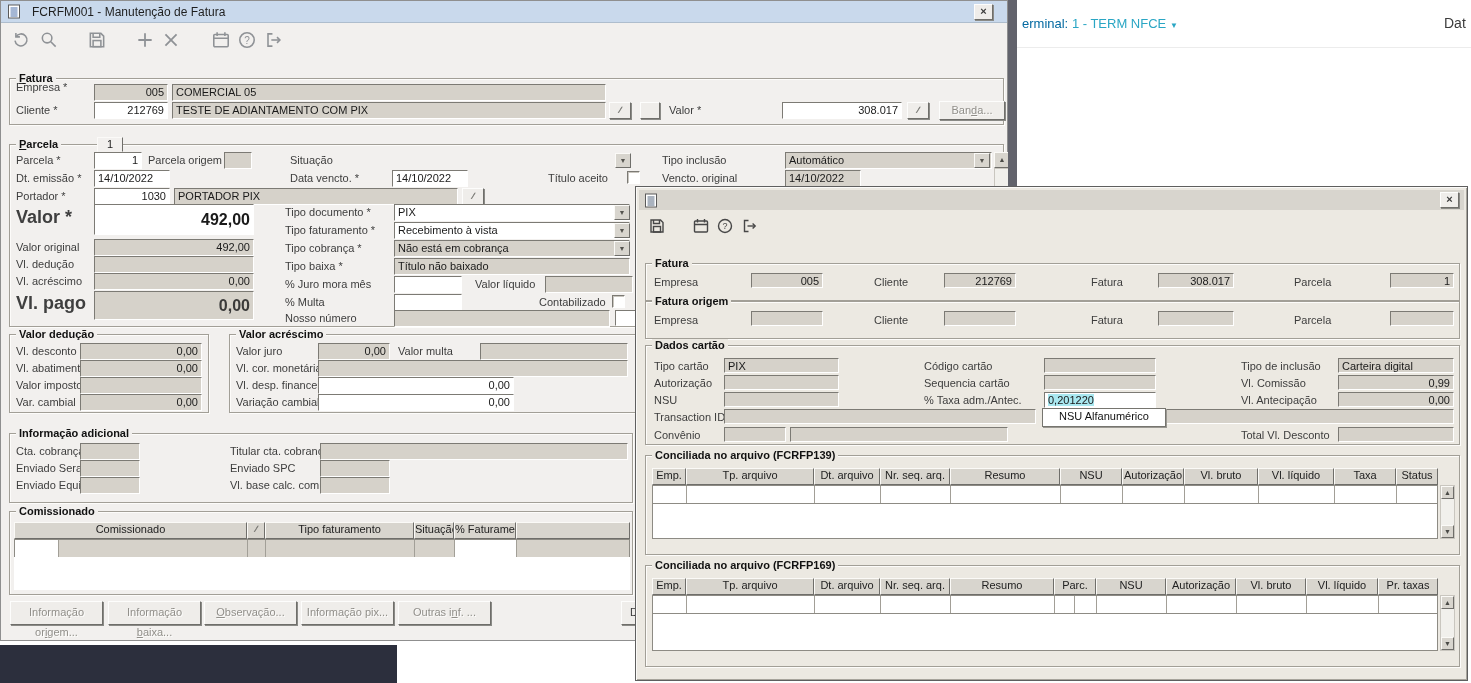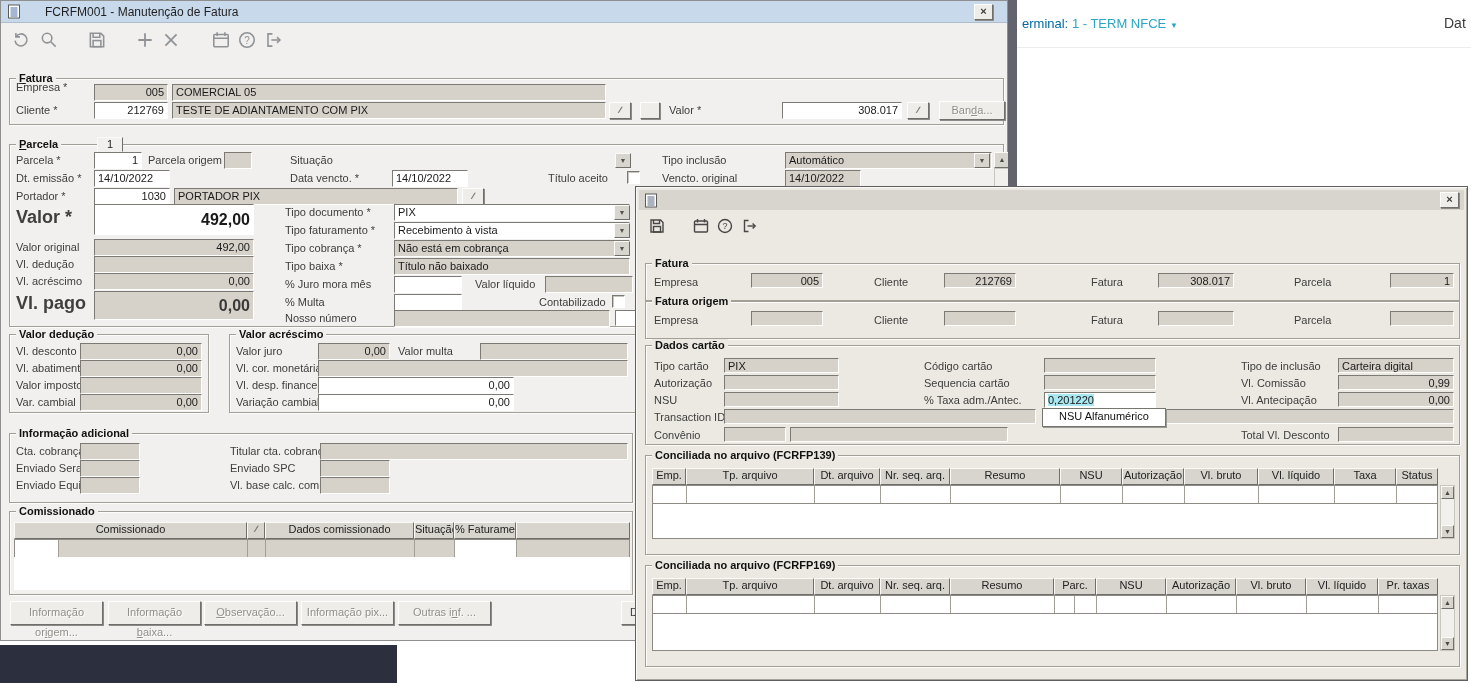--- a/index.html
+++ b/index.html
@@ -18,21 +18,21 @@
   .leg2{background:#ece9e2}
   .acc::first-letter{text-decoration:underline}
   .btn{position:absolute;box-sizing:border-box;background:#efedea;border:1px solid;border-color:#fdfdfc #6f6e6a #6f6e6a #fdfdfc;box-shadow:1px 1px 0 #8a8a86;text-align:center;font-size:11px;color:#3a3a3a;line-height:20px;cursor:default}
   .btn.dis{color:#918f8a;text-shadow:1px 1px 0 #fdfdfc}
   .btn.sm{line-height:14px}
   .dda{position:absolute;width:16px;height:15px;box-sizing:border-box;background:#d8d5ce;border:1px solid;border-color:#fbfaf7 #6f6e6a #6f6e6a #fbfaf7;font-size:7px;color:#55544f;text-align:center;line-height:13px}
   .cb{position:absolute;width:13px;height:13px;box-sizing:border-box;background:#fff;border:1px solid;border-color:#7c7a74 #fff #fff #7c7a74;box-shadow:inset 1px 1px 0 #c9c6bf}
   .tbi{position:absolute;color:#8f9296;cursor:default}
   .tbi2{color:#474747}
   .win1{position:absolute;left:0;top:0;width:1008px;height:641px;background:#f2f0ee;border:1px solid #8f8f8f;box-sizing:border-box}
-  .titlebar1{position:absolute;left:0;top:0;width:100%;height:22px;background:#c9d9ec;display:flex;align-items:center;gap:24px;padding:0 6px;box-sizing:border-box;border-bottom:1px solid #aebdcd}
+  .titlebar1{position:absolute;left:0;top:0;width:100%;height:22px;background:#c9d9ec;display:flex;align-items:center;gap:11px;padding:0 6px;box-sizing:border-box;border-bottom:1px solid #aebdcd}
   .titletext{font-size:12px;color:#1f1f1f;white-space:nowrap}
   .xbtn{width:19px;height:16px;box-sizing:border-box;background:#efedea;border:1px solid;border-color:#fdfdfc #6f6e6a #6f6e6a #fdfdfc;box-shadow:1px 1px 0 #8a8a86;font-size:11px;font-weight:bold;line-height:13px;text-align:center;color:#3a3a3a}
   .win2{position:absolute;left:635px;top:186px;width:833px;height:495px;background:#ece9e2;border:1px solid #5f5f5f;box-shadow:inset 1px 1px 0 #fbfaf8,inset -1px -1px 0 #a7a49c;box-sizing:border-box}
   .titlebar2{position:absolute;left:3px;top:3px;width:825px;height:20px;background:#d8d5ce;display:flex;align-items:center;gap:6px;padding:0 5px;box-sizing:border-box}
   .trow{position:absolute;display:flex}
   .hc{box-sizing:border-box;background:#d8d5ce;border:1px solid;border-color:#fbfaf7 #6f6e6a #6f6e6a #fbfaf7;text-align:center;font-size:11px;height:17px;overflow:hidden;white-space:nowrap;color:#222}
   .listbox{position:absolute;background:#ffffff;border:1px solid #8d8b84;box-sizing:border-box}
   .drow{display:flex;height:17px;border-bottom:1px solid #8d8b84}
   .dc{box-sizing:border-box;border-right:1px solid #a29f97;height:100%}
   .dc.g{background:#d6d2ca}
@@ -243,21 +243,21 @@
       <span class="fld" style="left:70px;top:43px;width:60px"></span>
       <span class="lbl" style="left:220px;top:45px">Vl. base calc. comis.</span>
       <span class="fld" style="left:310px;top:43px;width:70px"></span>
     </div>
 
     <div class="gb" style="left:8px;top:510px;width:624px;height:84px">
       <span class="leg">Comissionado</span>
       <div class="trow" style="left:4px;top:10px">
         <span class="hc" style="width:233px">Comissionado</span>
         <span class="hc lookup" style="width:18px">∕∕</span>
-        <span class="hc" style="width:149px">Dados comissionado</span>
+        <span class="hc" style="width:149px">Tipo faturamento</span>
         <span class="hc" style="width:40px">Situação</span>
         <span class="hc" style="width:62px">% Faturamento</span>
         <span class="hc" style="width:114px"></span>
       </div>
       <div class="trow" style="left:4px;top:27px;border:1px solid #8d8b84;height:17px">
         <span class="dc" style="width:44px;background:#fff"></span>
         <span class="dc g" style="width:189px"></span>
         <span class="dc g" style="width:18px"></span>
         <span class="dc g" style="width:149px"></span>
         <span class="dc g" style="width:40px"></span>

